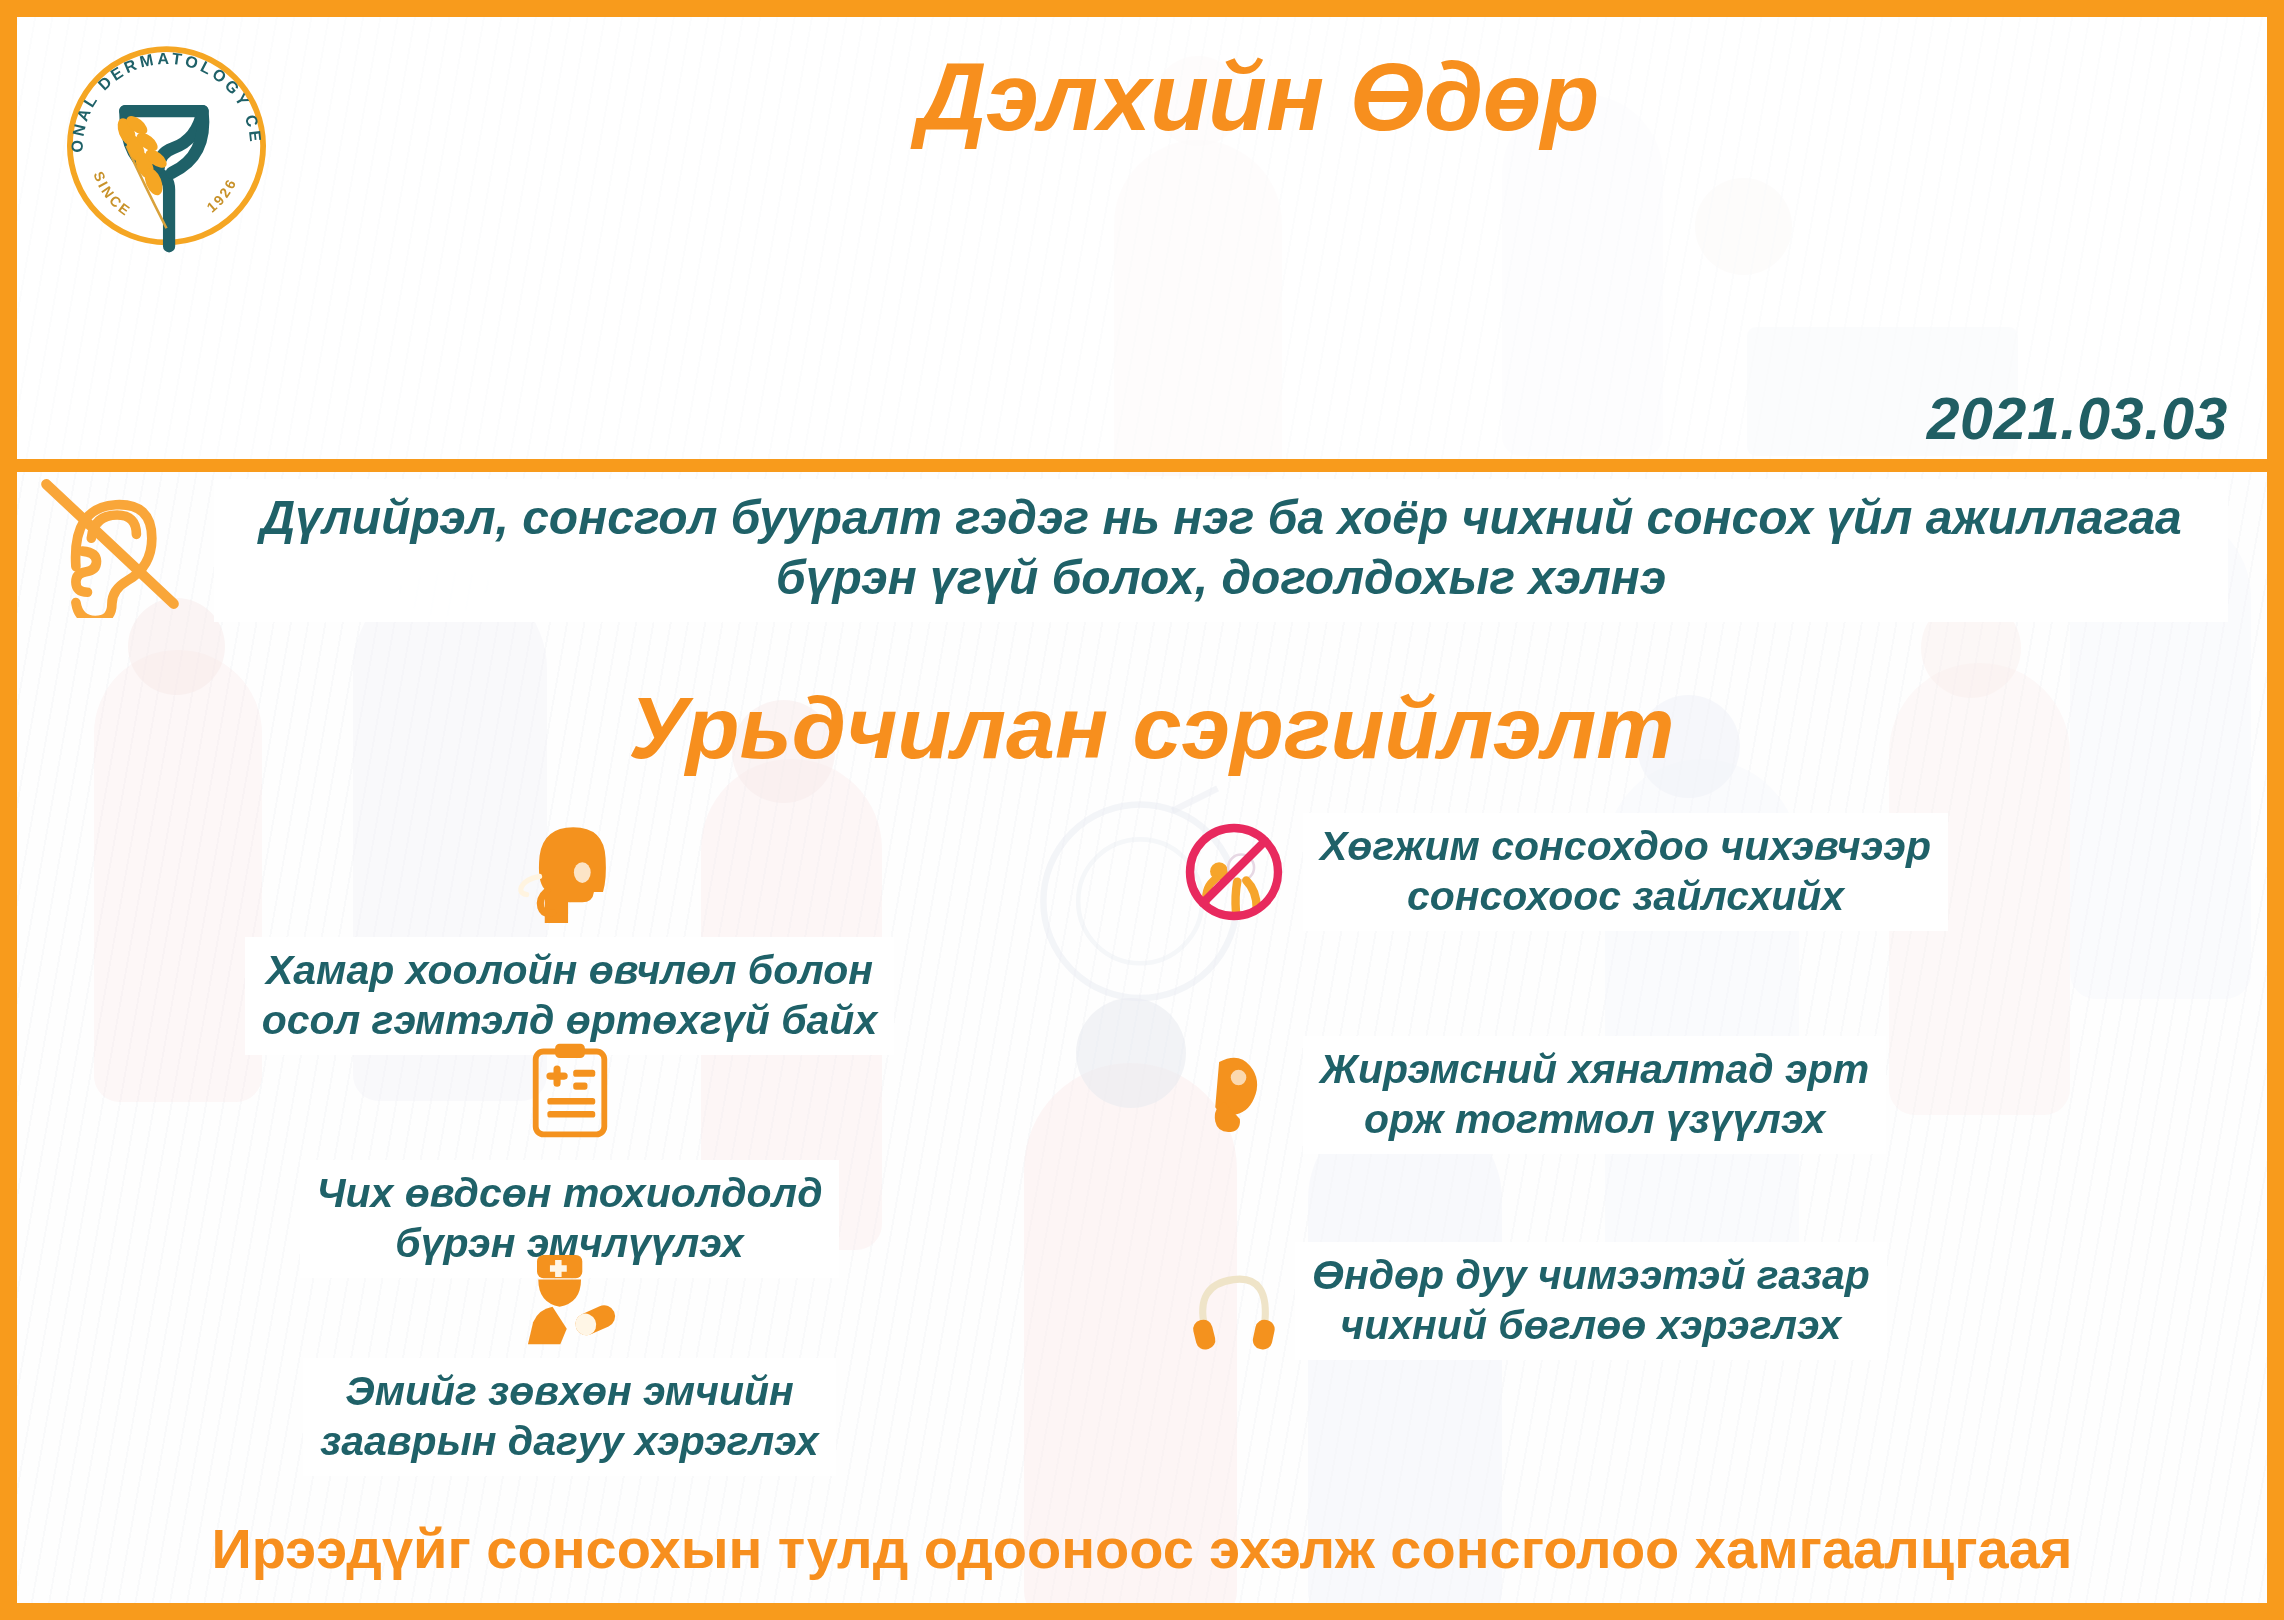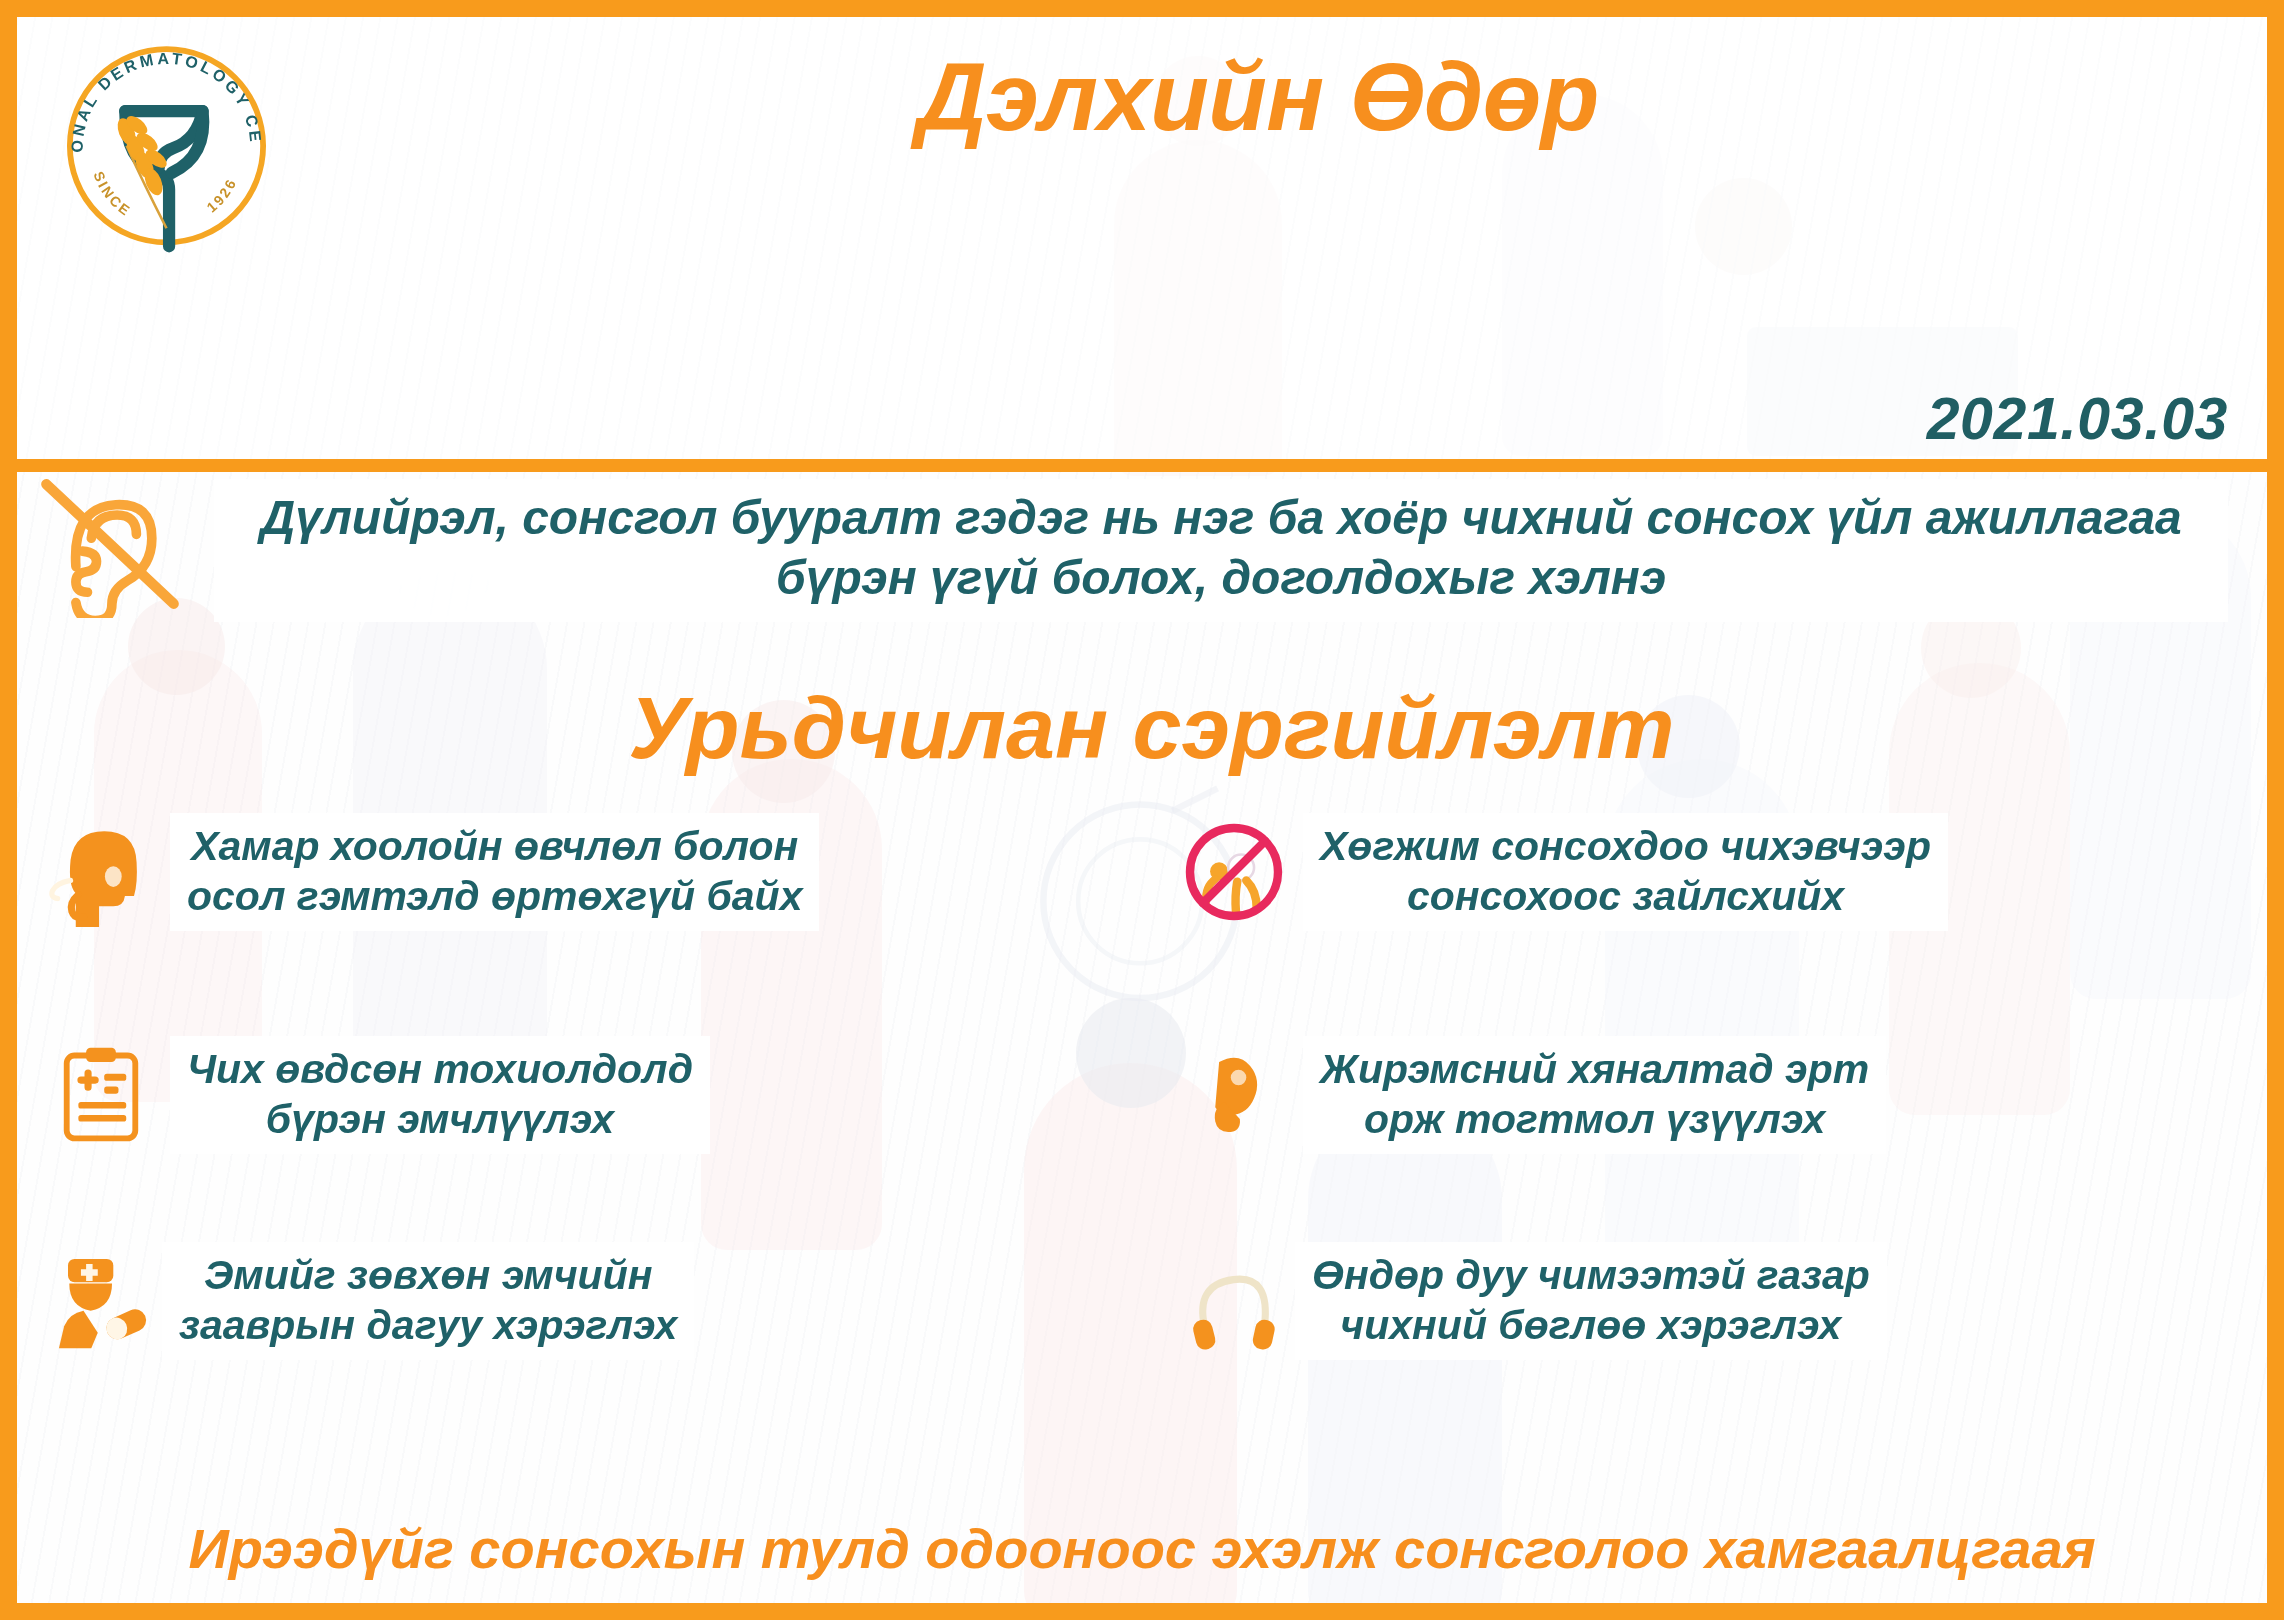--- a/index.html
+++ b/index.html
@@ -97,30 +97,30 @@
   }
   .tip .t-icon{flex:0 0 auto;width:110px;height:110px;}
   .tip .t-text{
     background:rgba(255,255,255,.94);
     padding:7.7px 17px 10.3px 17px;
     color:#1F6168;font-weight:bold;font-style:italic;
     font-size:41px;line-height:1.22;
     text-align:center;
     white-space:pre-line;
   }
-  .tip.left{left:29px;width:1007px;}
+  .tip.left{left:49px;width:1007px;flex-direction:column;}
   .tip.right{left:1162px;width:1046px;}
   .row1{top:0;}
   .row2{top:223px;}
   .row3{top:429px;gap:6px;}
 
   .footer{
     position:absolute;left:0;right:0;bottom:26px;
     text-align:center;
-    color:#F78F1E;font-weight:bold;font-style:italic;
+    color:#F78F1E;font-weight:bold;
     font-size:56px;line-height:1;
     white-space:nowrap;
   }
 </style>
 </head>
 <body>
 
 <div class="poster">
 
   <div class="bg-art">

